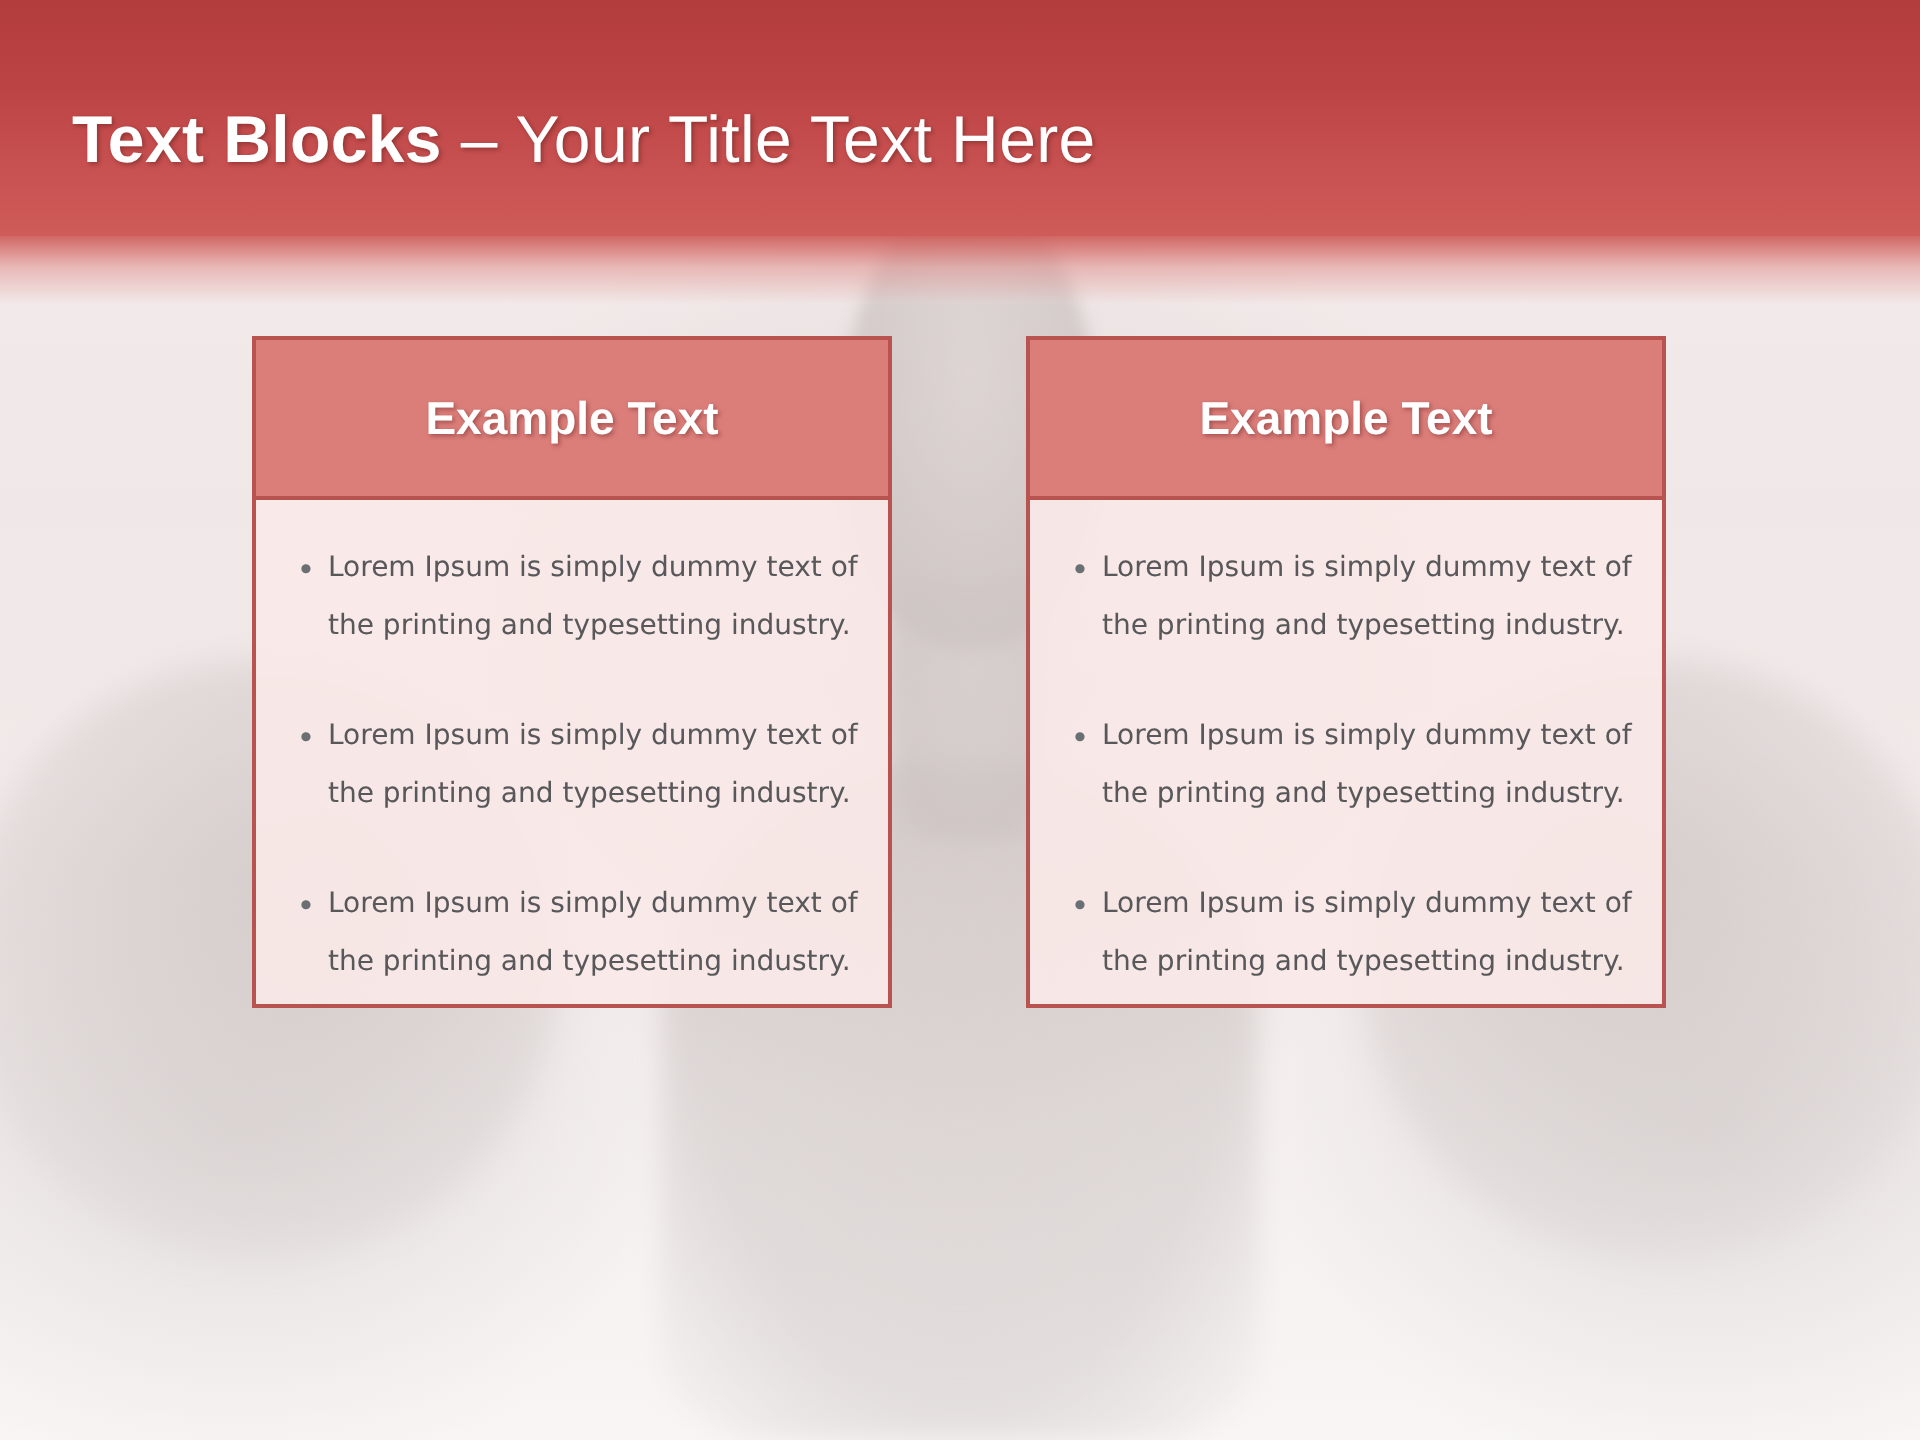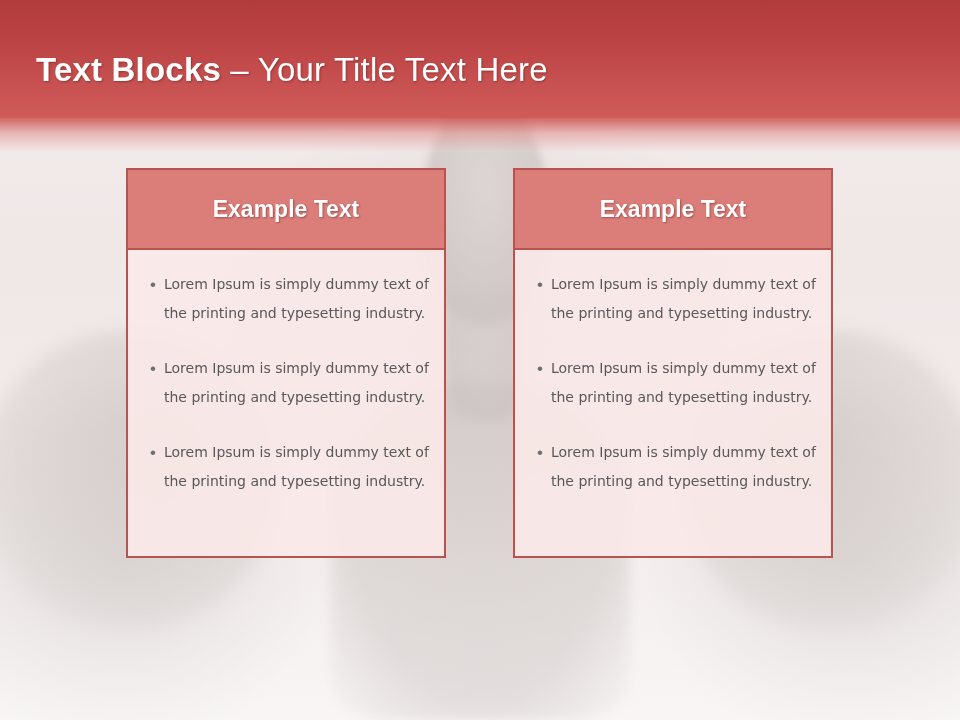--- a/index.html
+++ b/index.html
@@ -110,21 +110,21 @@
     padding-left: 36px;
   }
   .slide-title .strong { font-weight: bold; }
   .slide-title .light { font-weight: normal; }
 
   
   .card {
     position: absolute;
     top: 168px;
     width: 320px;
-    height: 390px;
+    height: 336px;
     border: 2px solid #b9534f;
     box-sizing: border-box;
     background: rgba(250,233,232,0.90);
   }
   #card-0 { left: 126px; }
   #card-1 { left: 513px; }
 
   .card-header {
     height: 80px;
     box-sizing: border-box;

